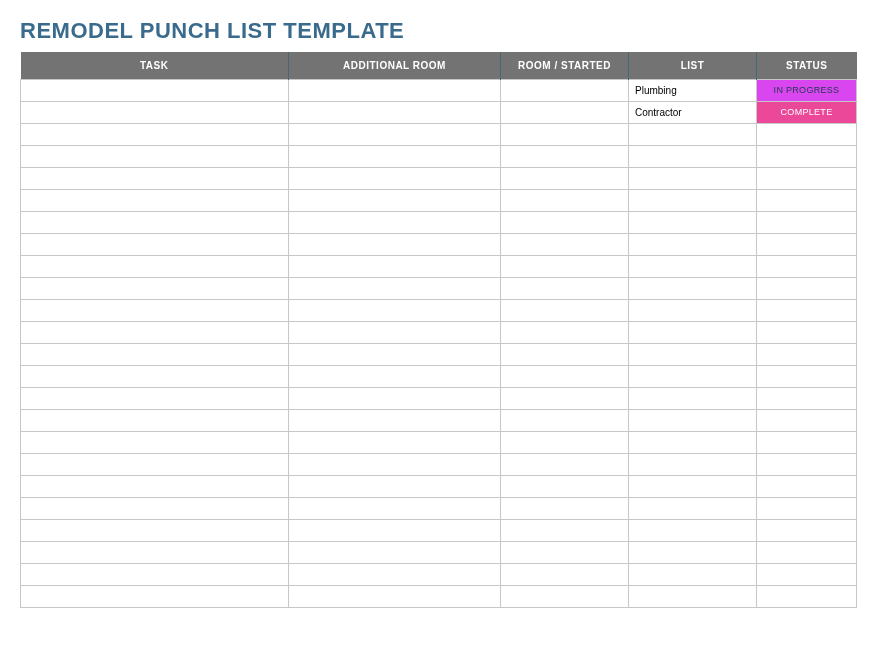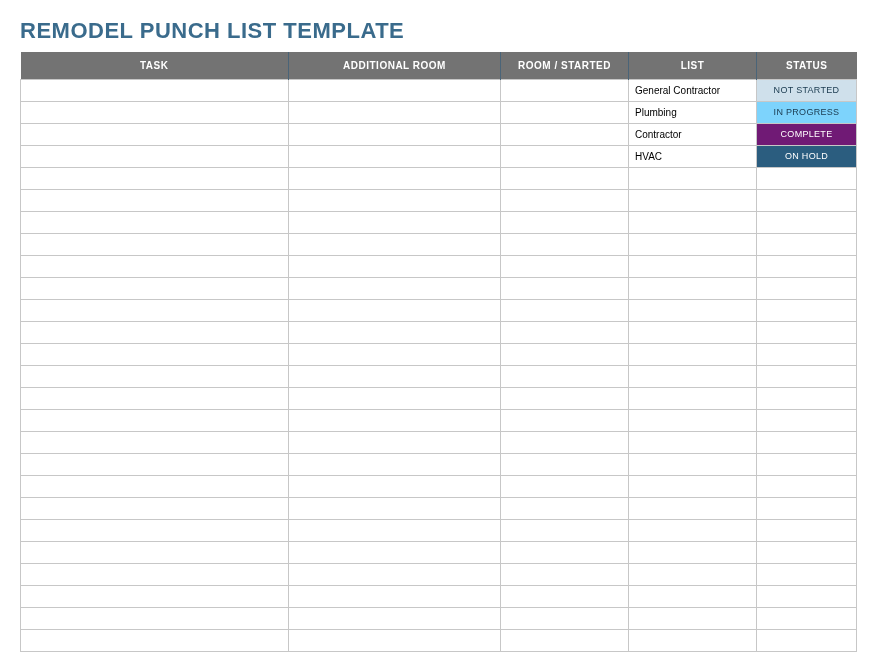--- a/index.html
+++ b/index.html
@@ -51,22 +51,22 @@
       display: block;
       width: 100%;
       height: 100%;
       line-height: 20px;
       text-align: center;
       font-size: 9px;
       font-weight: normal;
       letter-spacing: 0.3px;
     }
     .status-not-started { background: #cfe0eb; color: #1a3a4f; }
-    .status-in-progress { background: #7dd3fc; color: #1a3a4f; }
-    .status-complete { background: #701a75; color: #ffffff; }
+    .status-in-progress { background: #d946ef; color: #1a3a4f; }
+    .status-complete { background: #ec4899; color: #ffffff; }
     .status-on-hold { background: #2b5d7f; color: #ffffff; }
     td.status-cell { padding: 0; }
   </style>
 </head>
 <body>
 
 <div class="title">REMODEL PUNCH LIST TEMPLATE</div>
 
 <table>
   <colgroup>
@@ -83,56 +83,38 @@
       <th>ROOM / STARTED</th>
       <th>LIST</th>
       <th>STATUS</th>
     </tr>
   </thead>
   <tbody id="table-body">
       <tr>
         <td></td>
         <td></td>
         <td></td>
-        <td>General Contractor</td>
-        <td class="status-cell">
-          <span class="status-chip status-not-started">NOT STARTED</span>
-        </td>
-      </tr>
-      <tr>
-        <td></td>
-        <td></td>
-        <td></td>
         <td>Plumbing</td>
         <td class="status-cell">
           <span class="status-chip status-in-progress">IN PROGRESS</span>
         </td>
       </tr>
       <tr>
         <td></td>
         <td></td>
         <td></td>
         <td>Contractor</td>
         <td class="status-cell">
           <span class="status-chip status-complete">COMPLETE</span>
         </td>
       </tr>
       <tr>
         <td></td>
         <td></td>
         <td></td>
-        <td>HVAC</td>
-        <td class="status-cell">
-          <span class="status-chip status-on-hold">ON HOLD</span>
-        </td>
-      </tr>
-      <tr>
-        <td></td>
-        <td></td>
-        <td></td>
         <td></td>
         <td class="status-cell"></td>
       </tr>
       <tr>
         <td></td>
         <td></td>
         <td></td>
         <td></td>
         <td class="status-cell"></td>
       </tr>

